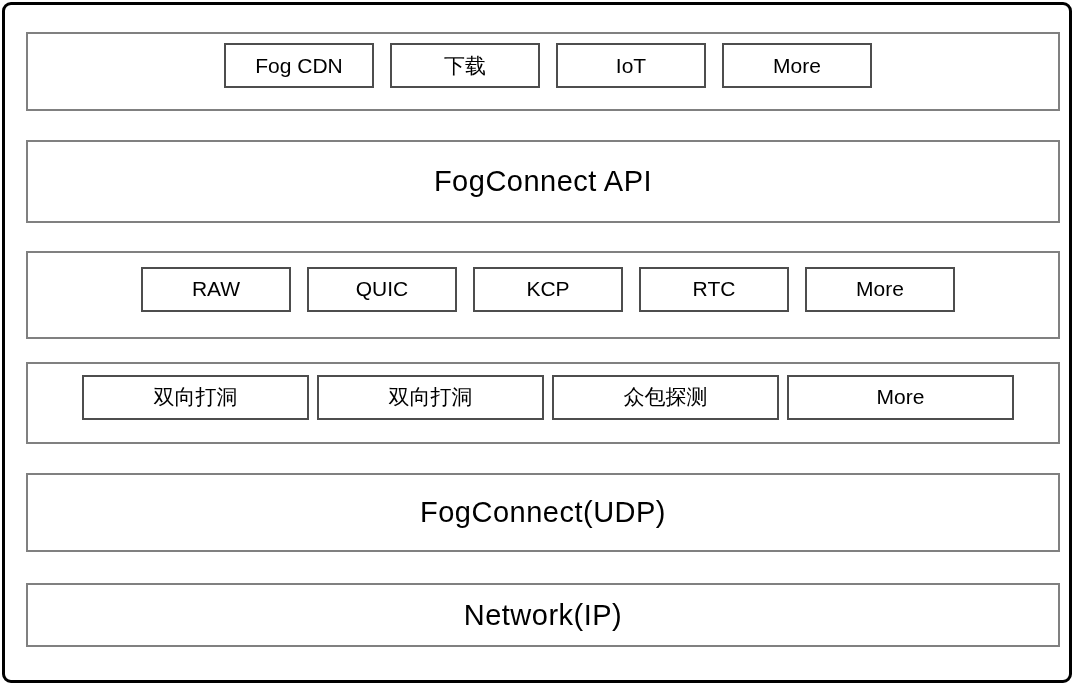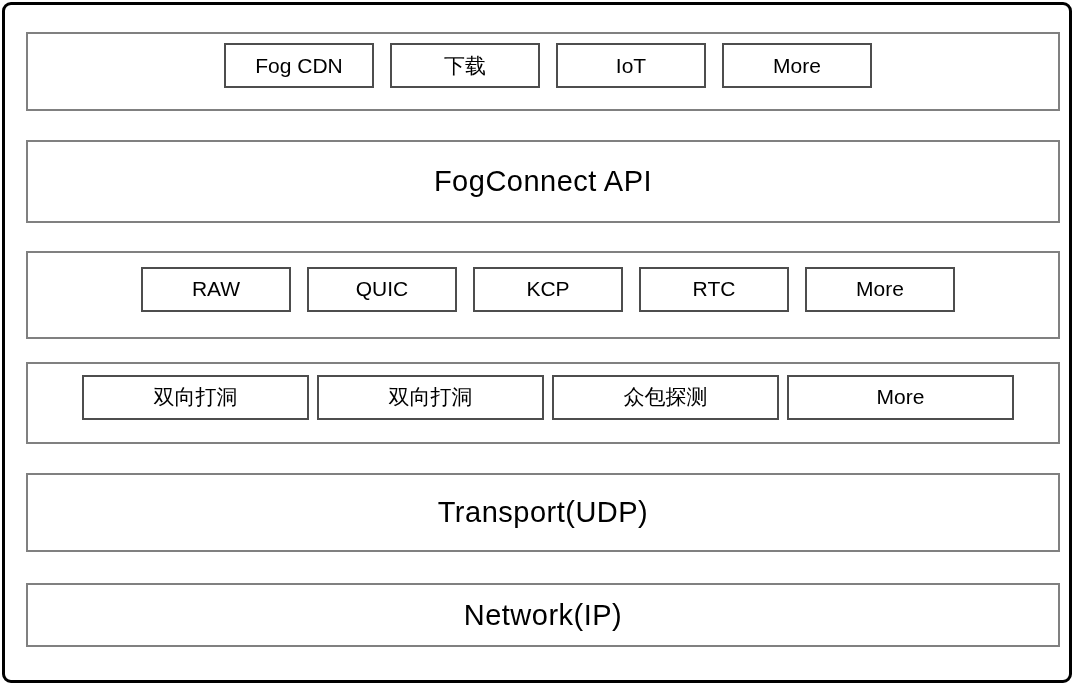--- a/index.html
+++ b/index.html
@@ -98,20 +98,20 @@
     </div>
 
   <div class="layer boxes boxes-wide" id="layer-3">
       <div class="item-box">双向打洞</div>
       <div class="item-box">双向打洞</div>
       <div class="item-box">众包探测</div>
       <div class="item-box">More</div>
     </div>
 
   <div class="layer band" id="layer-4">
-    <span class="band-label">Transport(UDP)</span>
+    <span class="band-label">FogConnect(UDP)</span>
   </div>
 
   <div class="layer band" id="layer-5">
     <span class="band-label">Network(IP)</span>
   </div>
 
 </div>
 
 </body></html>

